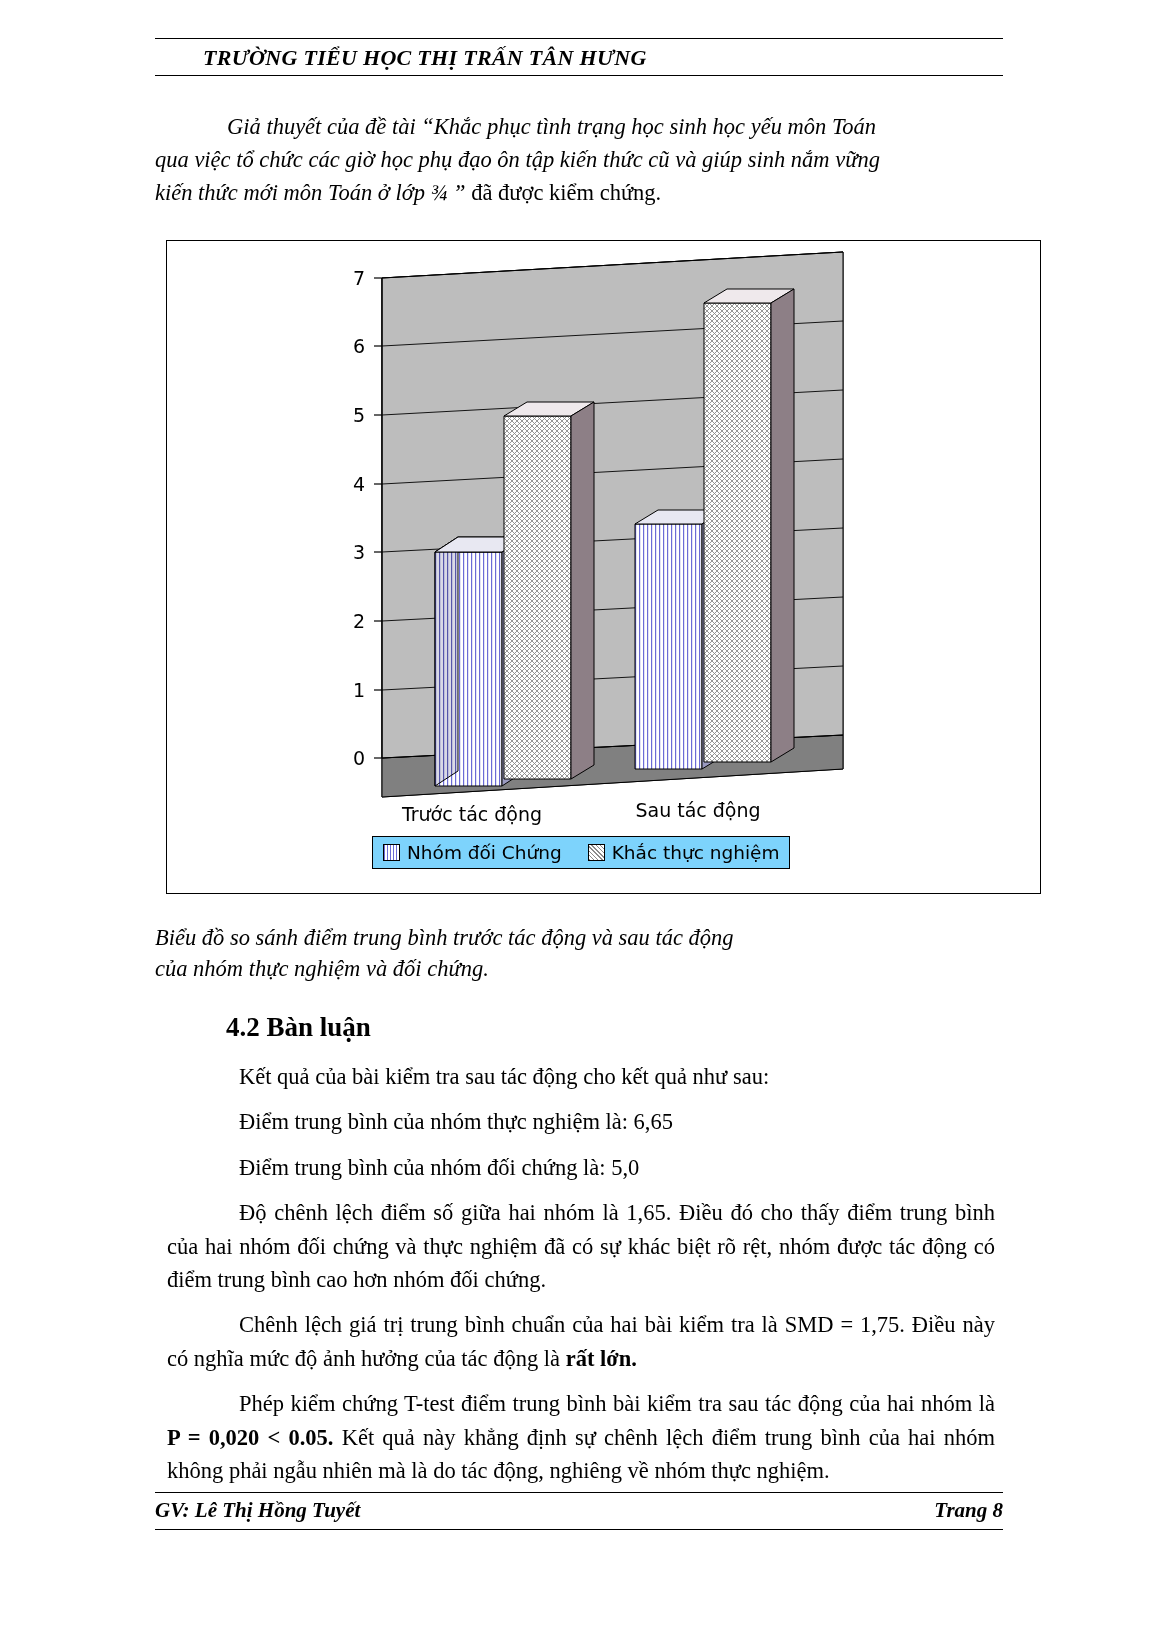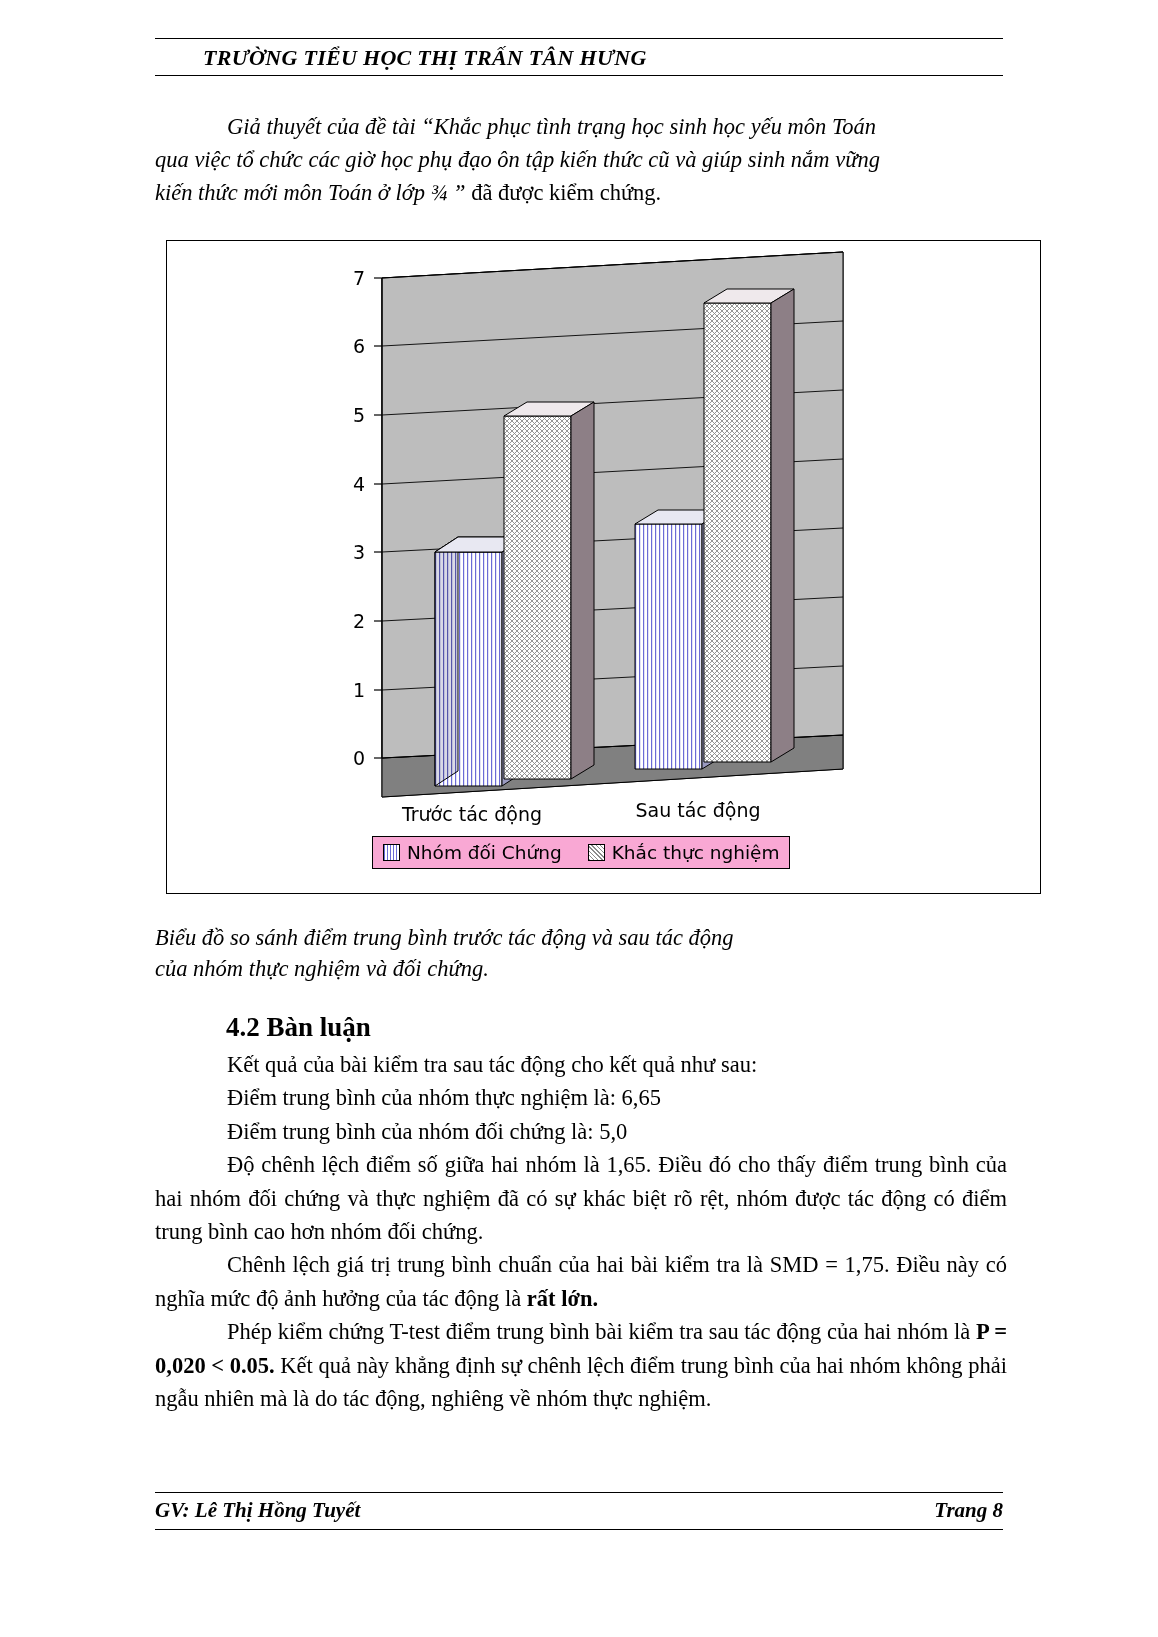--- a/index.html
+++ b/index.html
@@ -55,21 +55,21 @@
 
   
   .sec-title {
     position:absolute; left:226px; top:1012px;
     font-weight:bold; font-size:27px;
   }
   .body-text {
     position:absolute; left:155px; top:1048px; width:852px;
     font-size:22.5px; line-height:33.4px; text-align:justify;
   }
-  .body-text p { margin:0; }
+  .body-text p { margin:12px; }
   .indent { text-indent:72px; }
   .ind2 { padding-left:72px; }
   .b { font-weight:bold; }
 
   
   .footer {
     position:absolute; left:155px; top:1492px; width:848px;
   }
   .footer-rule { border-top:1.5px solid #000; width:848px; }
   .footer-row {
@@ -83,21 +83,21 @@
   .axis-label {
     position:absolute; font-family:"DejaVu Sans", sans-serif; font-size:19px;
     text-align:right; width:30px;
   }
   .cat-label {
     position:absolute; font-family:"DejaVu Sans", sans-serif; font-size:19px;
     text-align:center;
   }
   .legend {
     position:absolute; left:205px; top:595px;
-    border:1px solid #000; background:#f9a8d4;
+    border:1px solid #000; background:#7dd3fc;
     padding:5px 10px;
     font-family:"DejaVu Sans", sans-serif; font-size:18.5px;
     display:flex; gap:26px; align-items:center;
   }
   .legend .item { display:flex; align-items:center; gap:7px; }
   .swatch { width:15px; height:15px; border:1px solid #000; display:inline-block; }
   .sw-ctrl {
     background:
       repeating-linear-gradient(90deg, #6b6bd6 0 1px, #ffffff 1px 3px);
   }

